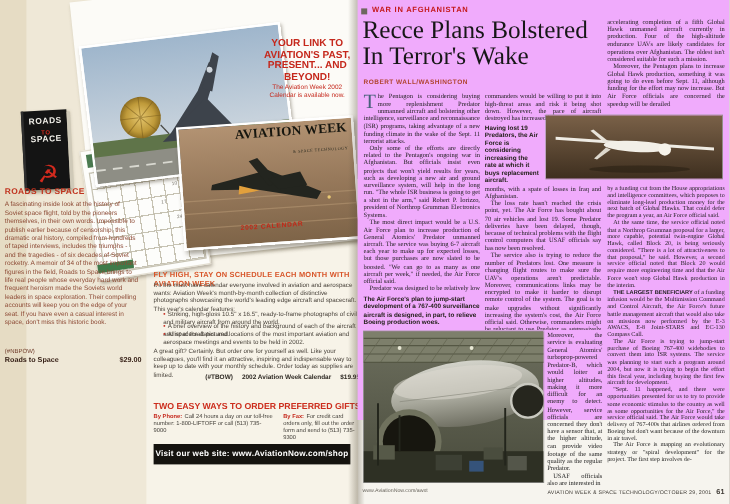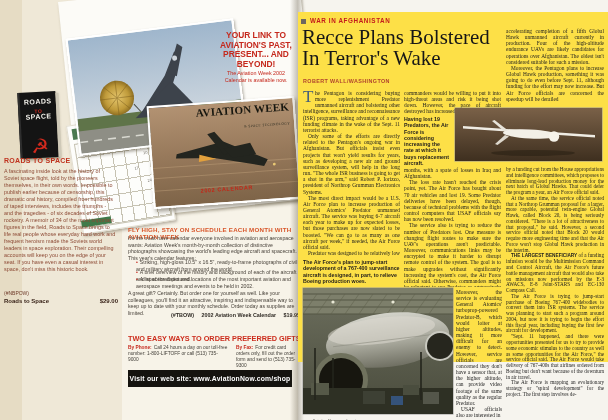--- a/index.html
+++ b/index.html
@@ -79,21 +79,21 @@
   #byfax{left:236px;width:62px;}
   .order-label{color:#c5281c;font-weight:bold;margin-right:2px;}
   #webbar{left:128px;top:370px;width:164px;height:17px;background:#15130f;color:#fff;
           font-weight:bold;font-size:6.8px;line-height:17px;text-align:center;letter-spacing:.2px;}
 
   
   #gutter{left:290px;top:0;width:14px;height:420px;
           background:linear-gradient(to right,rgba(90,80,60,0),rgba(90,80,60,.35) 55%,rgba(90,80,60,0));}
 
   
-  #right-page{left:298px;top:12px;width:310px;height:350px;background:#fde047;}
+  #right-page{left:298px;top:0;width:310px;height:350px;background:#f0abfc;}
   #kicker-square{left:3px;top:7px;width:5px;height:5px;background:#6e675e;}
   #kicker{left:12px;top:5px;font-weight:bold;font-size:6.3px;letter-spacing:.6px;color:#c41a1c;}
   #headline{left:4px;top:15px;width:290px;font-family:"Liberation Serif",serif;
             font-size:21px;line-height:1.02;color:#171717;}
   #byline{left:5px;top:66px;font-weight:bold;font-size:5.4px;letter-spacing:.4px;color:#b0442e;}
 
   .bodycol{font-family:"Liberation Serif",serif;font-size:5.4px;line-height:1.14;
            text-align:justify;color:#1d1d1d;overflow:hidden;}
   .bodycol p{margin:0;}
   .bodycol p + p{text-indent:5px;}

